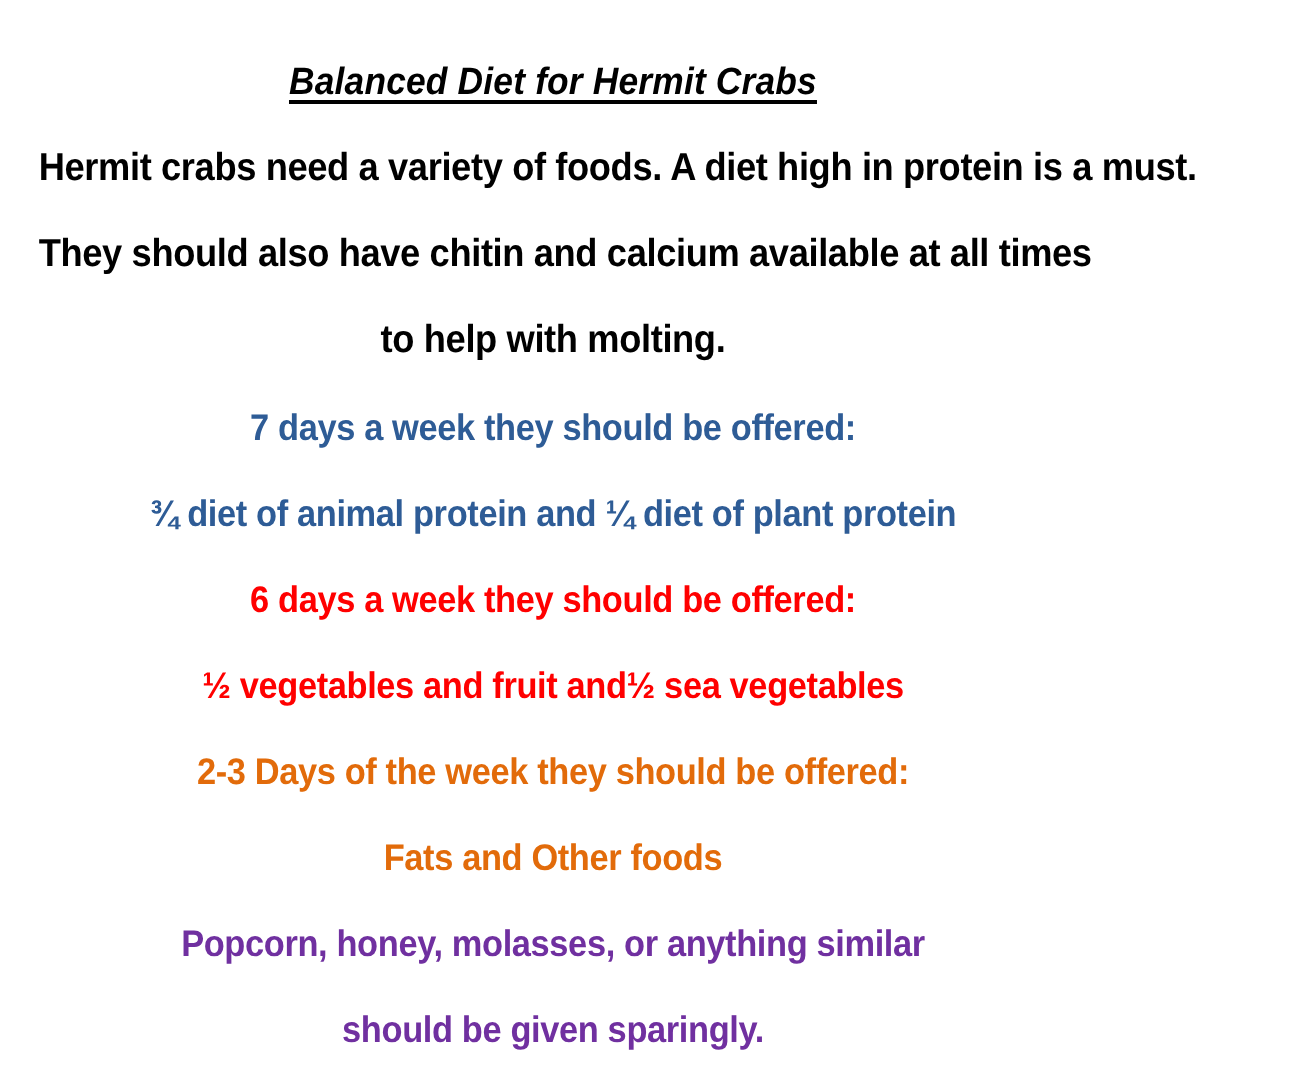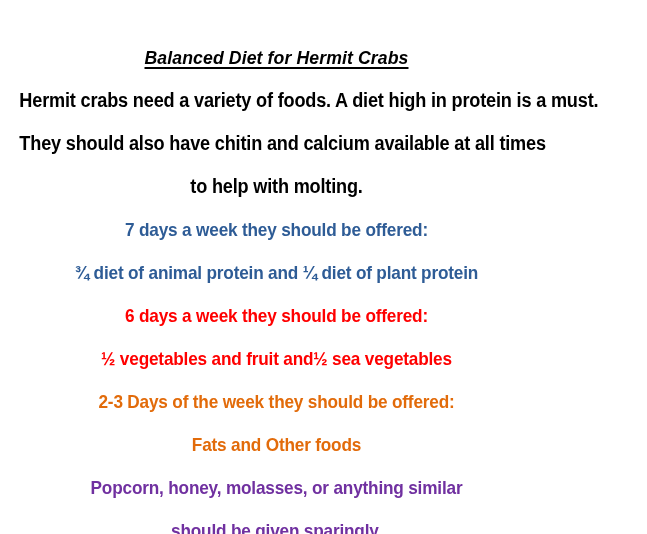--- a/index.html
+++ b/index.html
@@ -16,21 +16,21 @@
 
   #doc {
     width: 553px;
     height: 534px;
     box-sizing: border-box;
     background: #ffffff;
     display: flex;
     flex-direction: column;
     justify-content: flex-start;
     align-items: center;
-    padding-top: 36px;
+    padding-top: 20px;
   }
 
   .line {
     width: 100%;
     text-align: center;
     height: 43px;
     line-height: 43px;
     white-space: nowrap;
     font-weight: bold;
     letter-spacing: -0.2px;

